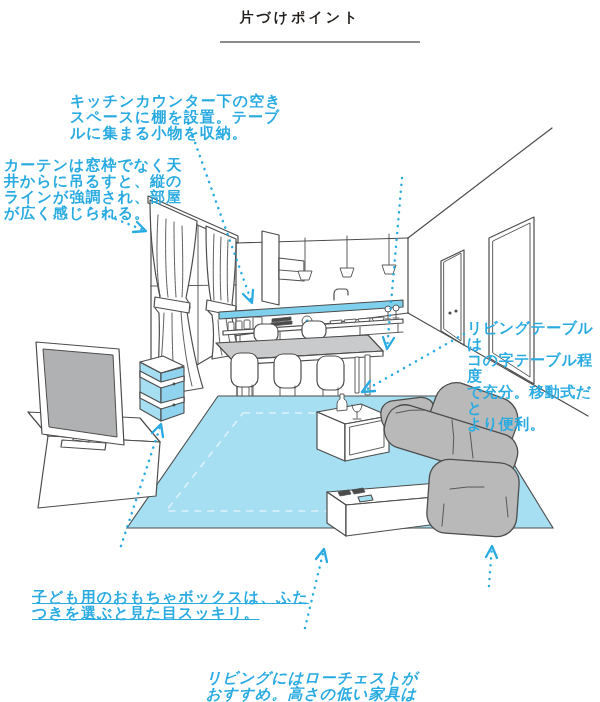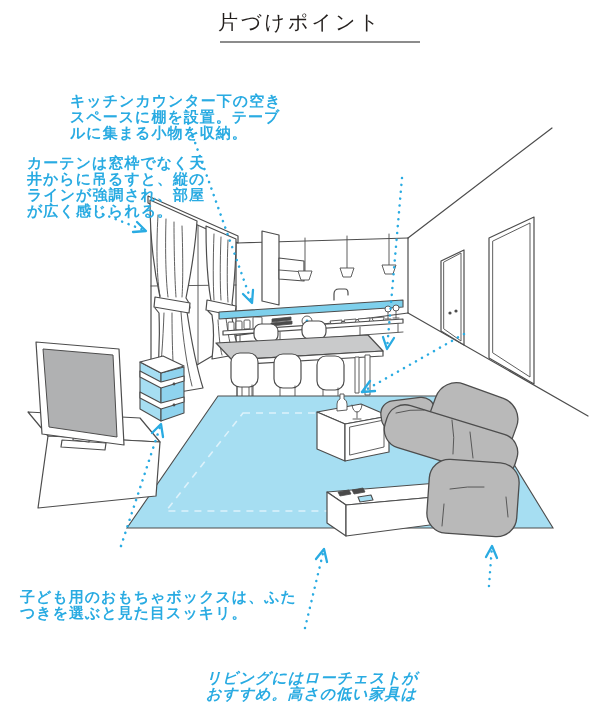--- a/index.html
+++ b/index.html
@@ -1,28 +1,28 @@
 <!DOCTYPE html>
 <html style="--accent: #29ABE2; --rug: #A6DEF2; --rug-dash: #DDF2FB; --counter-top: #7ED0EC; --toy-box: #A6DEF2; --toy-box-side: #8FD3EE; --sofa: #B9B9B9; --table: #C9CACB; --tv-screen: #B0B1B2; --dark-item: #4A4A4A; --outline: #4D4D4D; --title-text: #221E1C; --title-rule: #8C8C8C;"><head>
 <meta charset="utf-8">
 <style>
   html,body{margin:0;padding:0;background:#fff;}
   .stage{position:relative;width:600px;height:702px;background:#fff;overflow:hidden;
          font-family:"DejaVu Sans","Liberation Sans",sans-serif;}
   .title{position:absolute;left:0;right:0;top:9px;text-align:center;
-         font-size:20px;font-weight:normal;letter-spacing:3px;color:var(--title-text);z-index:3;}
+         font-size:14px;font-weight:bold;letter-spacing:3px;color:var(--title-text);z-index:3;}
   .rule{position:absolute;left:220px;top:41px;width:200px;height:2px;background:var(--title-rule);z-index:3;}
   .note{position:absolute;color:var(--accent);font-weight:bold;font-size:15px;
         line-height:16px;letter-spacing:1px;white-space:pre-line;z-index:2;margin-top:36px;}
   .note.sm{letter-spacing:.5px;}
   .n-kitchen{left:70px;top:57px;}
-  .n-curtain{left:27px;top:121px;font-family:Liberation Mono, monospace;}
+  .n-curtain{left:4px;top:121px;}
   .n-active{left:318px;top:110px;}
   .n-table{left:467px;top:284px;}
-  .n-toybox{left:20px;top:553px;}
+  .n-toybox{left:32px;top:553px;text-decoration:underline;}
   .n-chest{left:206px;top:634px;font-style:italic;}
   .n-sofa{left:383px;top:587px;}
   svg.scene{position:absolute;left:0;top:0;z-index:1;}
   .ln{fill:none;stroke:var(--outline);stroke-width:1.2;stroke-linecap:round;stroke-linejoin:round;}
   .wh{fill:#fff;stroke:var(--outline);stroke-width:1.2;stroke-linejoin:round;}
   .thin{stroke-width:.9;}
   .rug{fill:var(--rug);stroke:var(--outline);stroke-width:1.1;}
   .rugdash{fill:none;stroke:var(--rug-dash);stroke-width:1.6;stroke-dasharray:7 6;}
   .blue{fill:var(--toy-box);stroke:var(--outline);stroke-width:1.1;stroke-linejoin:round;}
   .blue2{fill:var(--toy-box-side);stroke:var(--outline);stroke-width:1.1;stroke-linejoin:round;}
@@ -42,20 +42,24 @@
   <div class="title">片づけポイント</div>
   <div class="rule"></div>
 
   <div class="note n-kitchen">キッチンカウンター下の空き
 スペースに棚を設置。テーブ
 ルに集まる小物を収納。</div>
   <div class="note n-curtain">カーテンは窓枠でなく天
 井からに吊るすと、縦の
 ラインが強調され、部屋
 が広く感じられる。</div>
+  <div class="note sm n-table">リビングテーブルは
+コの字テーブル程度
+で充分。移動式だと
+より便利。</div>
   <div class="note n-toybox">子ども用のおもちゃボックスは、ふた
 つきを選ぶと見た目スッキリ。</div>
   <div class="note n-chest">リビングにはローチェストが
 おすすめ。高さの低い家具は
 目線をふさがない。</div>
 
   <svg class="scene" width="600" height="702" viewBox="0 0 600 702">
 
     <g>
       <path class="ln" d="M237,243 L408,238"></path>

